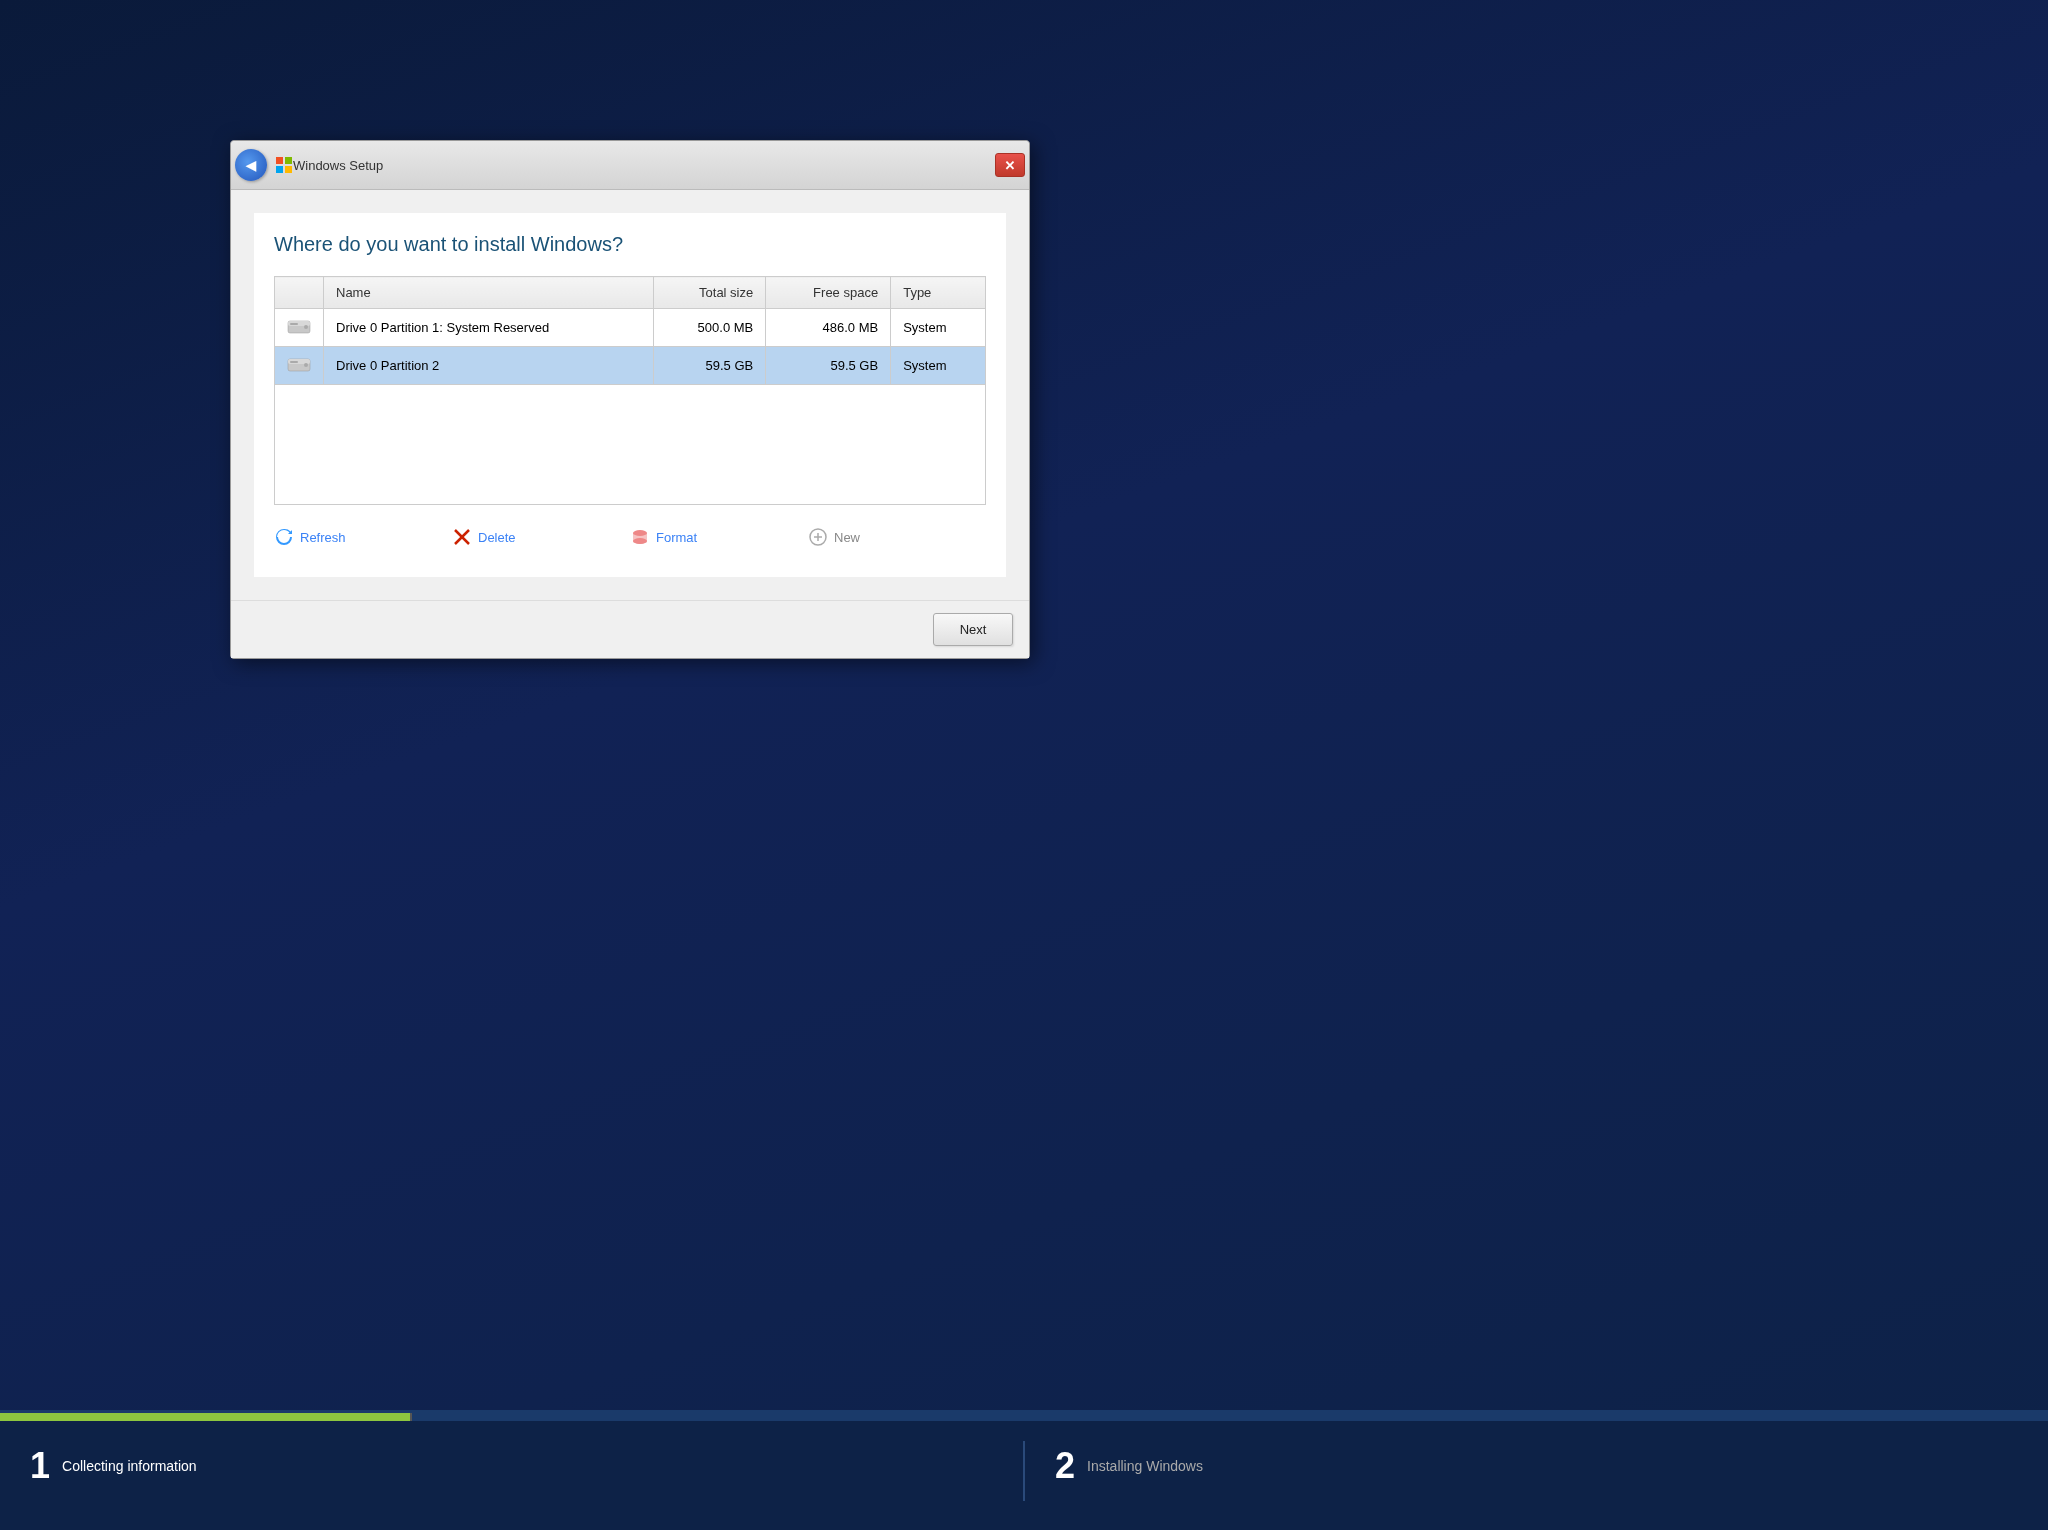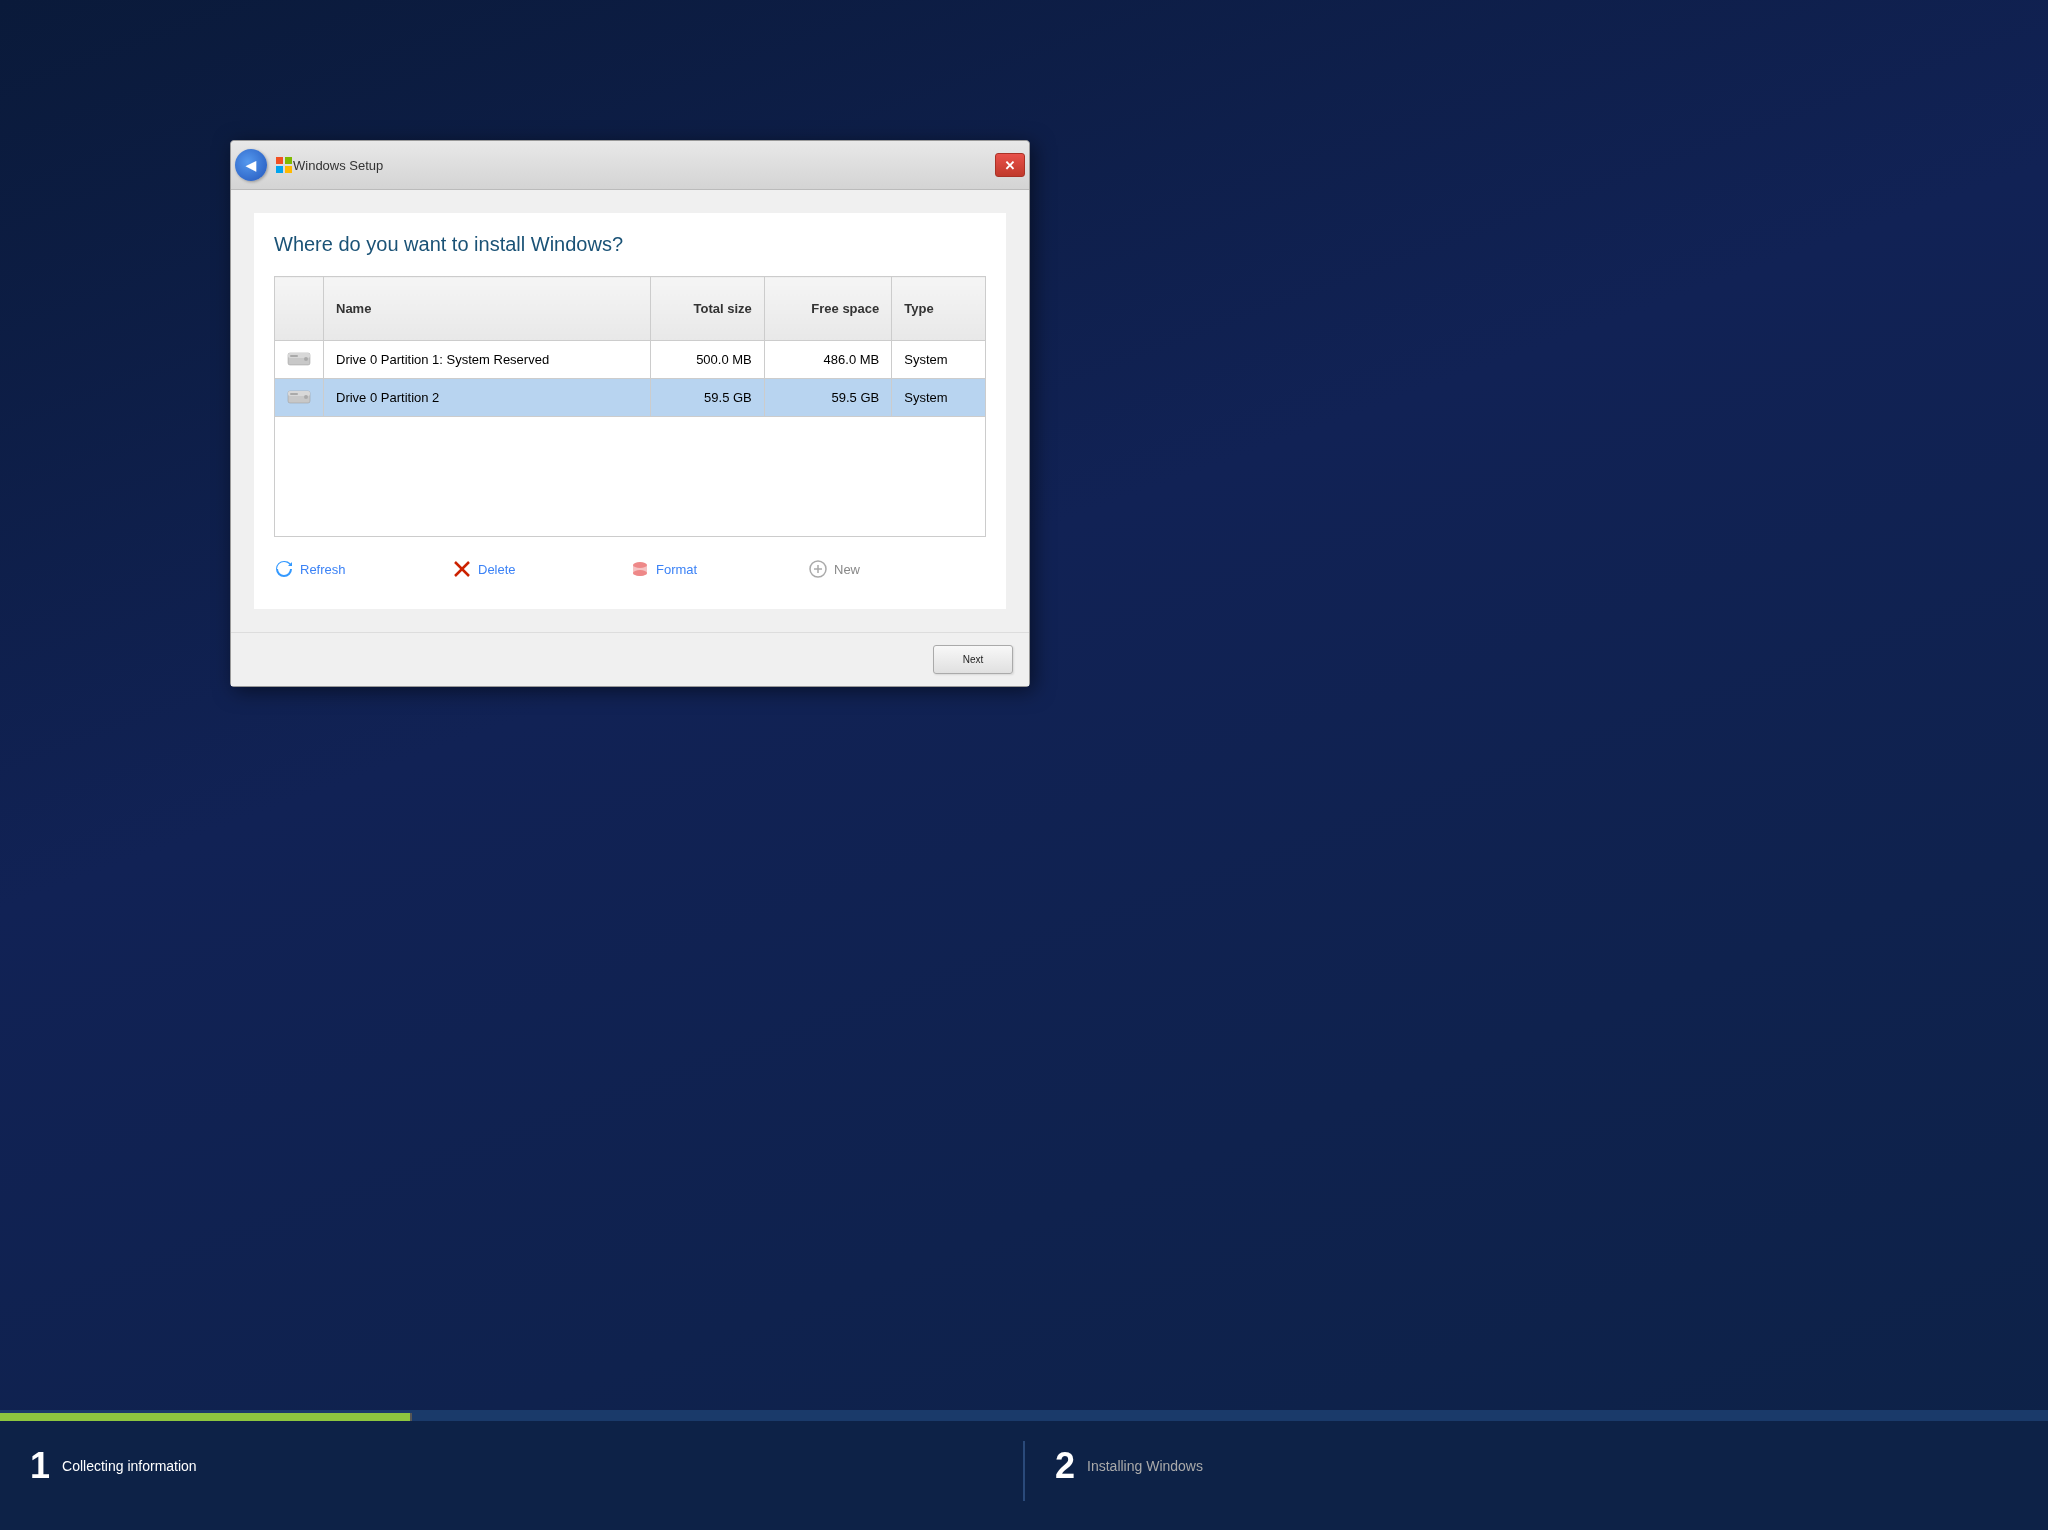--- a/index.html
+++ b/index.html
@@ -103,23 +103,23 @@
       width: 100%;
       border-collapse: collapse;
       border: 1px solid #ccc;
       margin-bottom: 16px;
       font-size: 13px;
     }
 
     .partition-table th {
       background: linear-gradient(to bottom, #f5f5f5, #e8e8e8);
       border: 1px solid #ccc;
-      padding: 24px 12px;
+      padding: 8px 12px;
       text-align: left;
-      font-weight: bold;
+      font-weight: normal;
       color: #333;
     }
 
     .partition-table th.right {
       text-align: right;
     }
 
     .partition-table td {
       border: 1px solid #ccc;
       padding: 8px 12px;
@@ -176,21 +176,21 @@
       padding: 12px 16px;
       display: flex;
       justify-content: flex-end;
       border-top: 1px solid #ddd;
     }
 
     .next-button {
       background: linear-gradient(to bottom, #f8f8f8, #e0e0e0);
       border: 1px solid #aaa;
       padding: 8px 24px;
-      font-size: 10px;
+      font-size: 13px;
       cursor: pointer;
       border-radius: 3px;
       color: #222;
       min-width: 80px;
       box-shadow: 1px 1px 2px rgba(0,0,0,0.1);
     }
 
     
     .status-bar {
       position: absolute;

